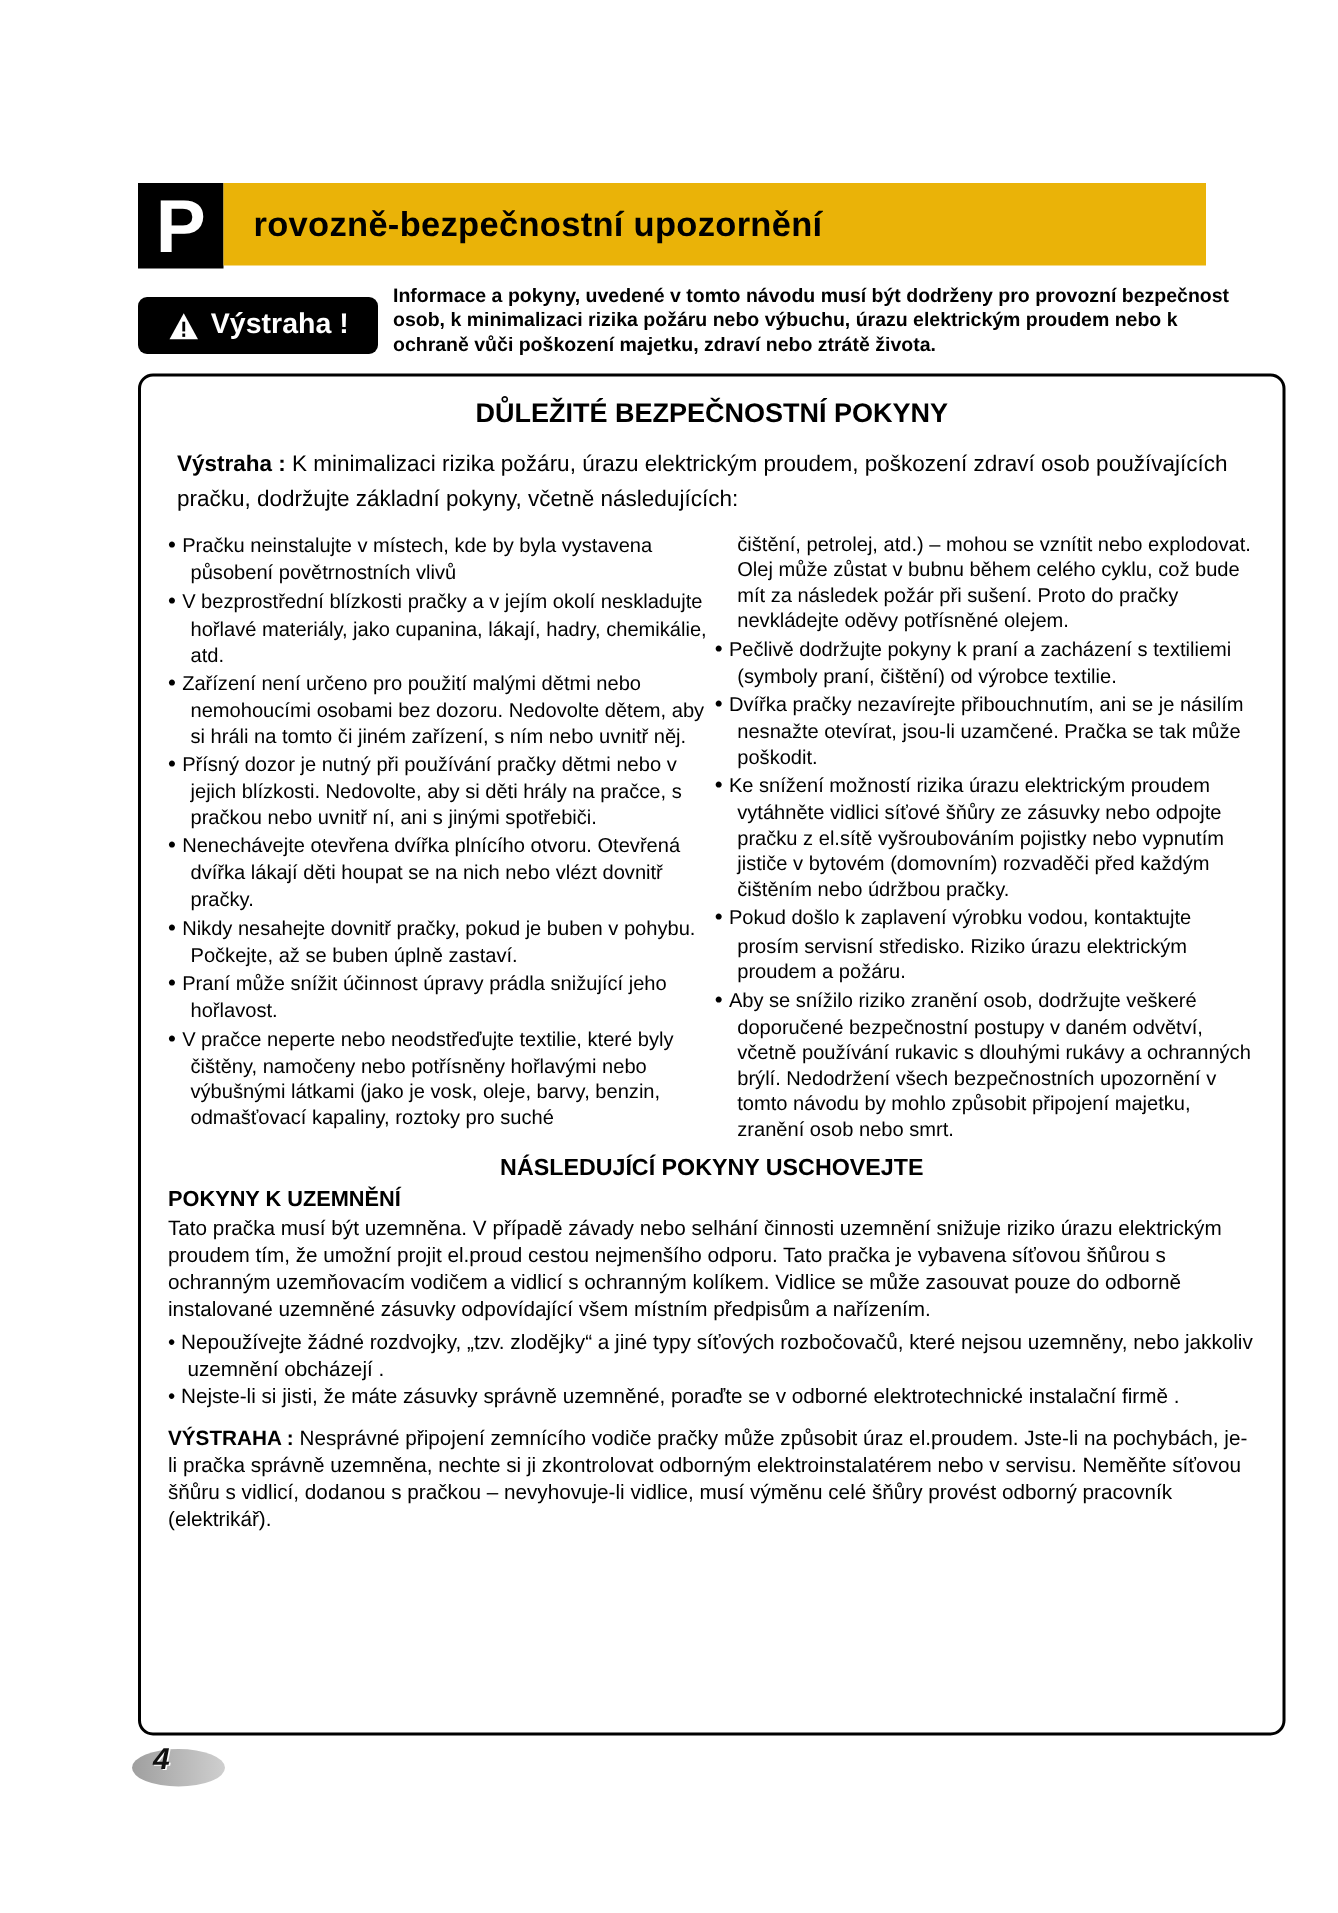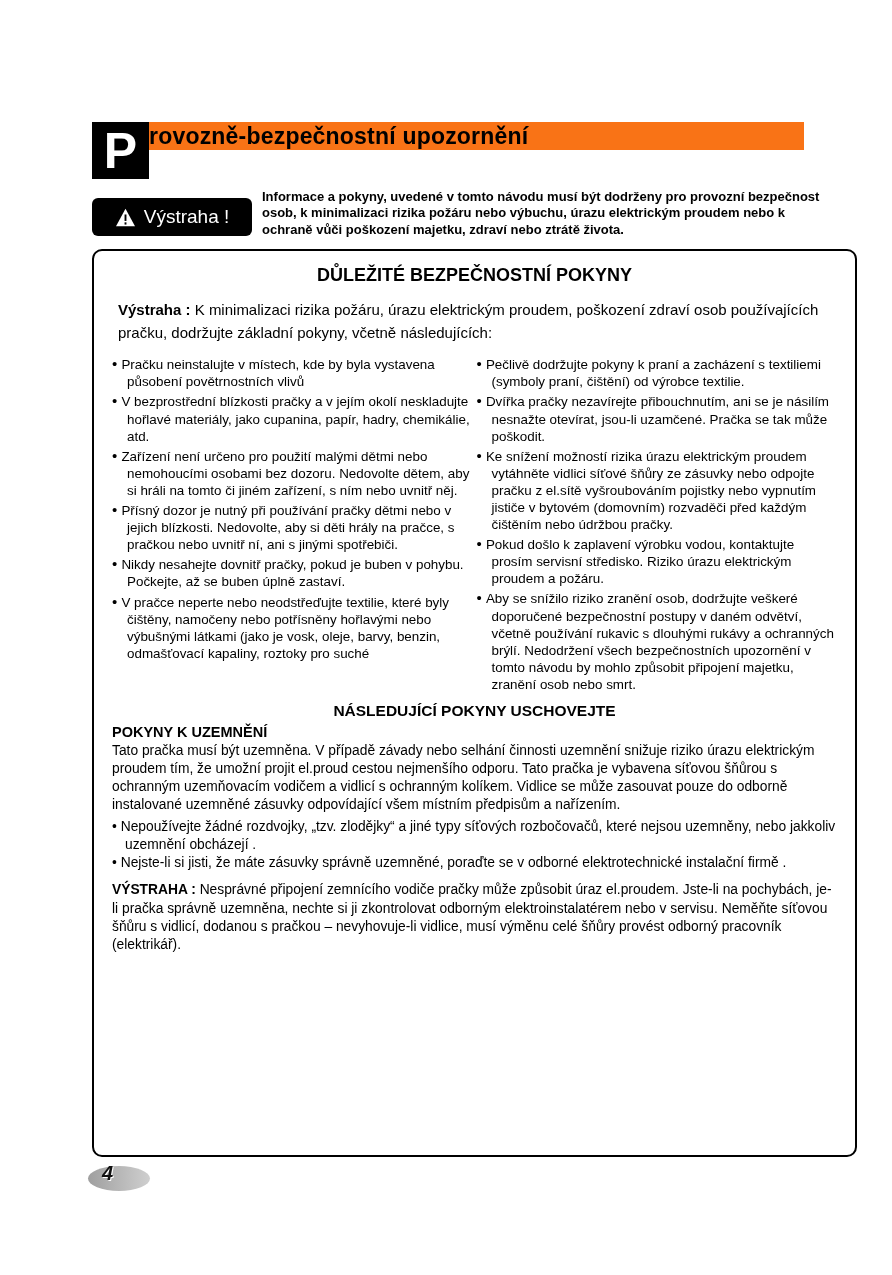--- a/index.html
+++ b/index.html
@@ -17,34 +17,34 @@
 
   
   .header-row { display:flex; align-items:flex-start; }
   .p-box {
     width:57px; height:57px; background:#000; color:#fff;
     font-size:50px; font-weight:bold; line-height:1;
     display:flex; align-items:center; justify-content:center;
     flex:0 0 auto;
   }
   .header-bar {
-    background:#f97316; height:28px; width:655px;
+    background:#eab308; height:55px; width:655px;
     display:flex; align-items:center;
-    padding-left:0;
+    padding-left:20px;
     font-size:23px; font-weight:bold; letter-spacing:0.2px;
   }
 
   
   .warning-row { display:flex; margin-top:8px; }
   .warning-badge {
     flex:0 0 auto;
     width:160px; height:38px; margin-top:11px;
     background:#000; color:#fff; border-radius:6px;
     display:flex; align-items:center; justify-content:center; gap:8px;
-    font-size:19px; font-weight:normal;
+    font-size:19px; font-weight:bold;
   }
   .warning-badge svg { display:block; }
   .warning-banner-text {
     margin-left:10px; padding-top:2px;
     font-size:13px; font-weight:bold; line-height:1.25;
     width:575px;
   }
 
   
   .main-box {
@@ -114,28 +114,31 @@
 
     <div class="main-box">
       <div class="box-title">DŮLEŽITÉ BEZPEČNOSTNÍ POKYNY</div>
 
       <p class="intro"><b>Výstraha : </b><span>K minimalizaci rizika požáru, úrazu elektrickým proudem, poškození zdraví osob používajících pračku, dodržujte základní pokyny, včetně následujících:</span></p>
 
       <div class="columns">
         <div class="col">
           <ul>
               <li>Pračku neinstalujte v místech, kde by byla vystavena působení povětrnostních vlivů</li>
-              <li>V bezprostřední blízkosti pračky a v jejím okolí neskladujte hořlavé materiály, jako cupanina, papír, hadry, chemikálie, atd.</li>
+              <li>V bezprostřední blízkosti pračky a v jejím okolí neskladujte hořlavé materiály, jako cupanina, lákají, hadry, chemikálie, atd.</li>
               <li>Zařízení není určeno pro použití malými dětmi nebo nemohoucími osobami bez dozoru. Nedovolte dětem, aby si hráli na tomto či jiném zařízení, s ním nebo uvnitř něj.</li>
               <li>Přísný dozor je nutný při používání pračky dětmi nebo v jejich blízkosti. Nedovolte, aby si děti hrály na pračce, s pračkou nebo uvnitř ní, ani s jinými spotřebiči.</li>
+              <li>Nenechávejte otevřena dvířka plnícího otvoru. Otevřená dvířka lákají děti houpat se na nich nebo vlézt dovnitř pračky.</li>
               <li>Nikdy nesahejte dovnitř pračky, pokud je buben v pohybu. Počkejte, až se buben úplně zastaví.</li>
+              <li>Praní může snížit účinnost úpravy prádla snižující jeho hořlavost.</li>
               <li>V pračce neperte nebo neodstřeďujte textilie, které byly čištěny, namočeny nebo potřísněny hořlavými nebo výbušnými látkami (jako je vosk,  oleje, barvy, benzin, odmašťovací kapaliny, roztoky pro suché</li>
             </ul>
         </div>
         <div class="col">
+          <p class="continuation">čištění, petrolej, atd.) – mohou se vznítit nebo explodovat. Olej může zůstat v bubnu během celého cyklu, což bude mít za následek požár při sušení. Proto do pračky nevkládejte oděvy potřísněné olejem.</p>
           <ul>
               <li>Pečlivě dodržujte pokyny k praní a zacházení s textiliemi (symboly praní,  čištění) od výrobce textilie.</li>
               <li>Dvířka pračky nezavírejte přibouchnutím, ani se je násilím nesnažte otevírat, jsou-li uzamčené. Pračka se tak může poškodit.</li>
               <li>Ke snížení možností rizika úrazu elektrickým proudem  vytáhněte vidlici síťové šňůry ze zásuvky nebo odpojte pračku z el.sítě vyšroubováním pojistky nebo vypnutím jističe v bytovém (domovním) rozvaděči před každým čištěním nebo údržbou pračky.</li>
               <li>Pokud došlo k zaplavení výrobku vodou, kontaktujte prosím servisní středisko. Riziko úrazu elektrickým proudem a požáru.</li>
               <li>Aby se snížilo riziko zranění osob, dodržujte veškeré doporučené bezpečnostní postupy v daném odvětví, včetně používání rukavic s dlouhými rukávy a ochranných brýlí. Nedodržení všech bezpečnostních upozornění v tomto návodu by mohlo způsobit připojení majetku, zranění osob nebo smrt.</li>
             </ul>
         </div>
       </div>
 

